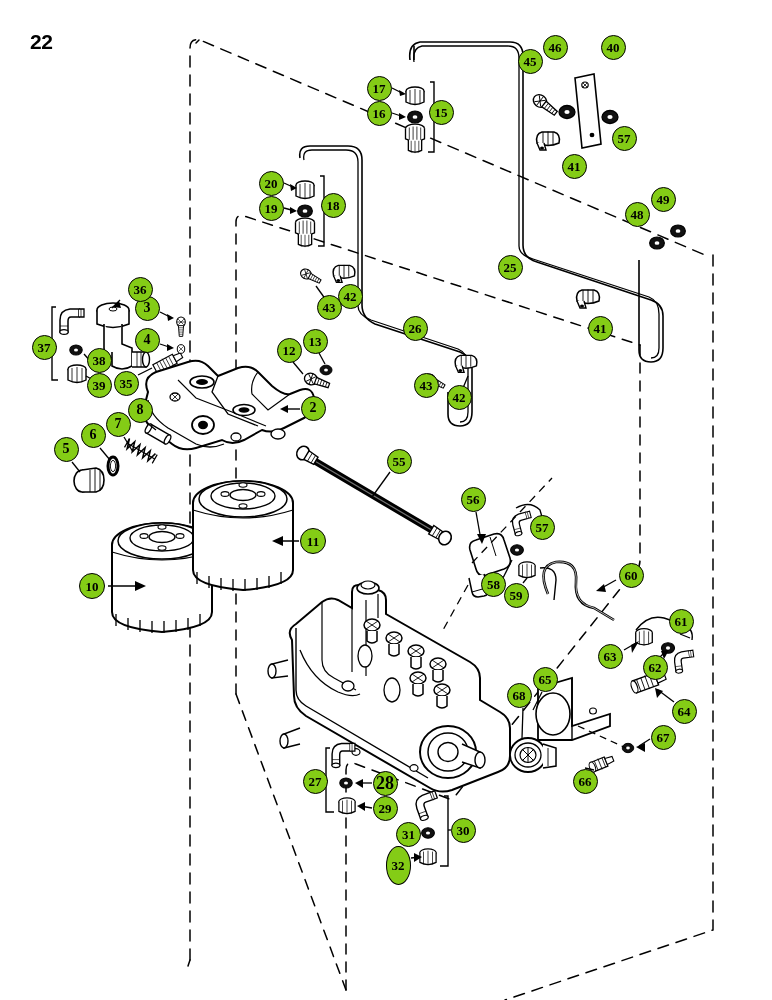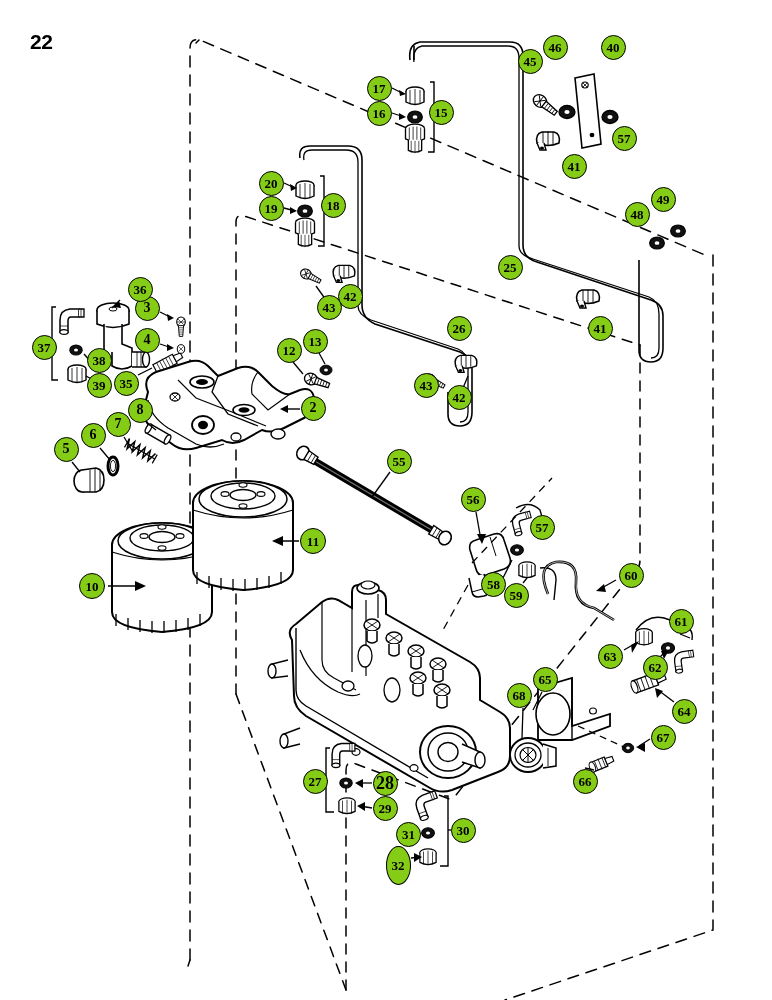--- a/index.html
+++ b/index.html
@@ -617,21 +617,21 @@
       </div>
       <div class="cal" style="left: 258.5px; top: 195.5px; width: 25px; height: 25px; font-size: 13px; text-align: right;">
         <span>19</span>
       </div>
       <div class="cal" style="left: 258.5px; top: 170.5px; width: 25px; height: 25px; font-size: 13px;">
         <span>20</span>
       </div>
       <div class="cal" style="left: 497.5px; top: 254.5px; width: 25px; height: 25px; font-size: 13px;">
         <span>25</span>
       </div>
-      <div class="cal" style="left: 402.5px; top: 315.5px; width: 25px; height: 25px; font-size: 13px; margin-left: 44px;">
+      <div class="cal" style="left: 402.5px; top: 315.5px; width: 25px; height: 25px; font-size: 13px;">
         <span>26</span>
       </div>
       <div class="cal" style="left: 302.5px; top: 768.5px; width: 25px; height: 25px; font-size: 13px;">
         <span>27</span>
       </div>
       <div class="cal" style="left: 372.5px; top: 770.5px; width: 25px; height: 25px; font-size: 18px;">
         <span>28</span>
       </div>
       <div class="cal" style="left: 372.5px; top: 795.5px; width: 25px; height: 25px; font-size: 13px;">
         <span>29</span>

